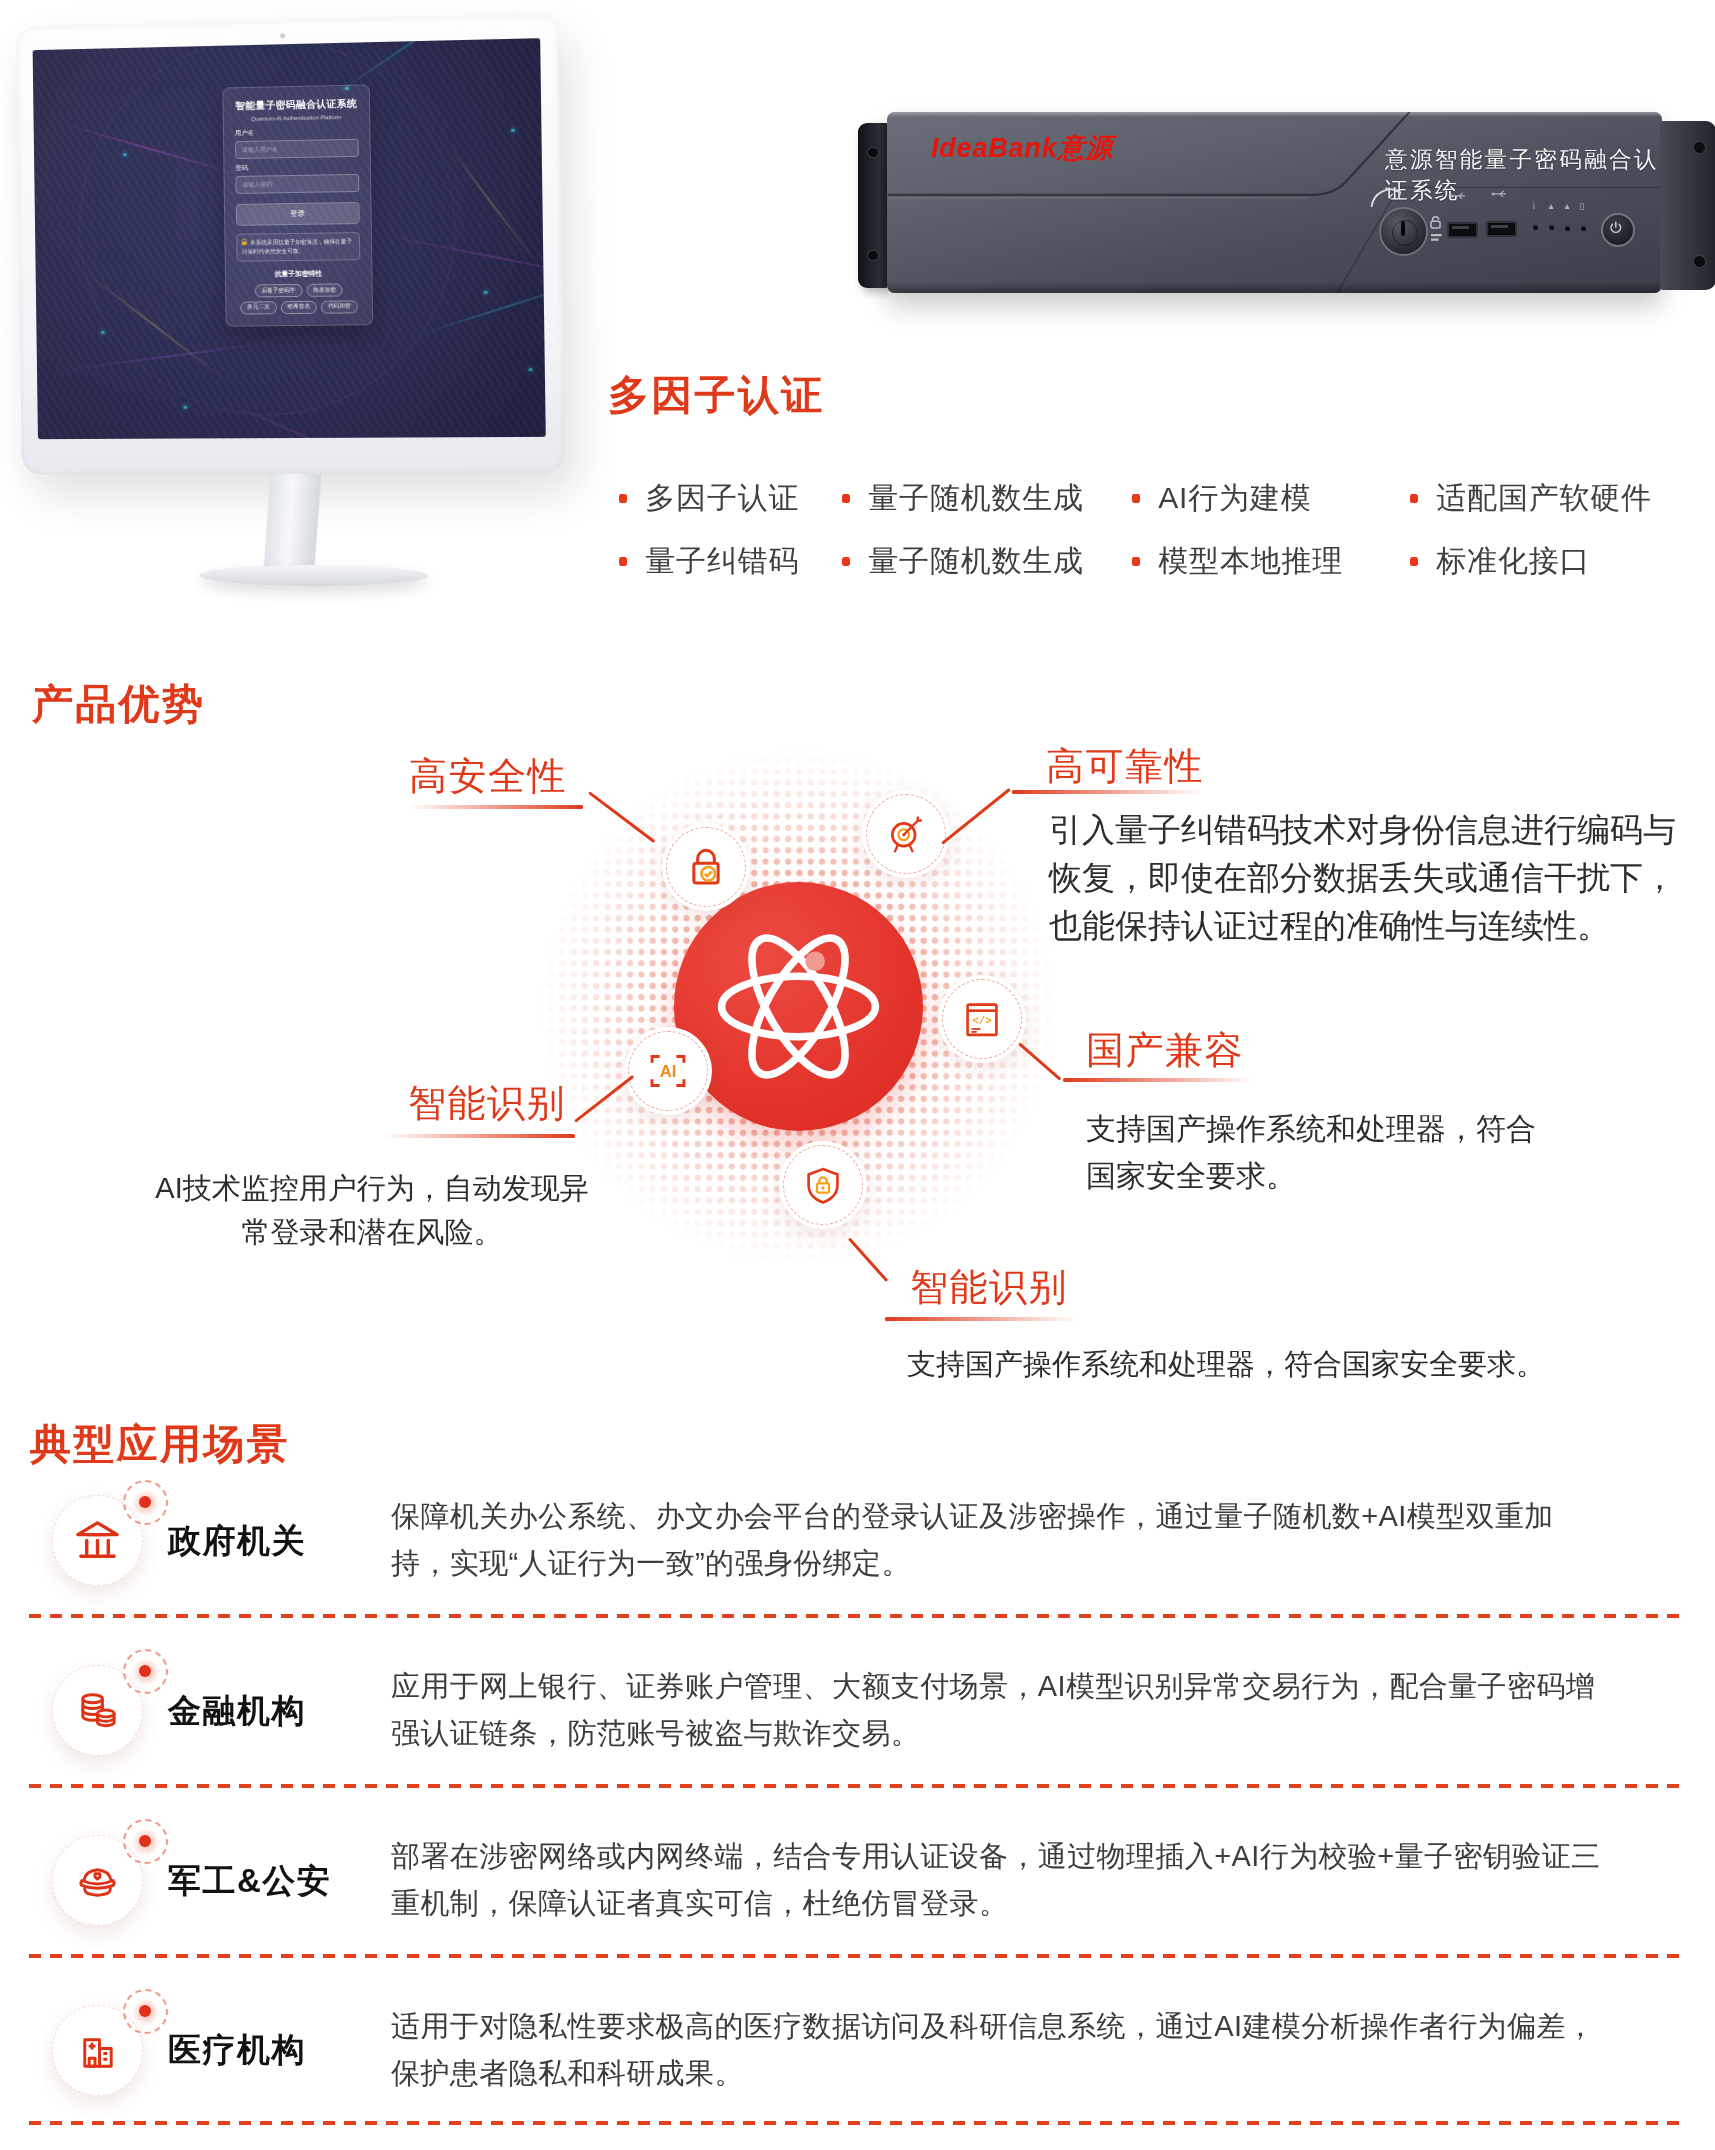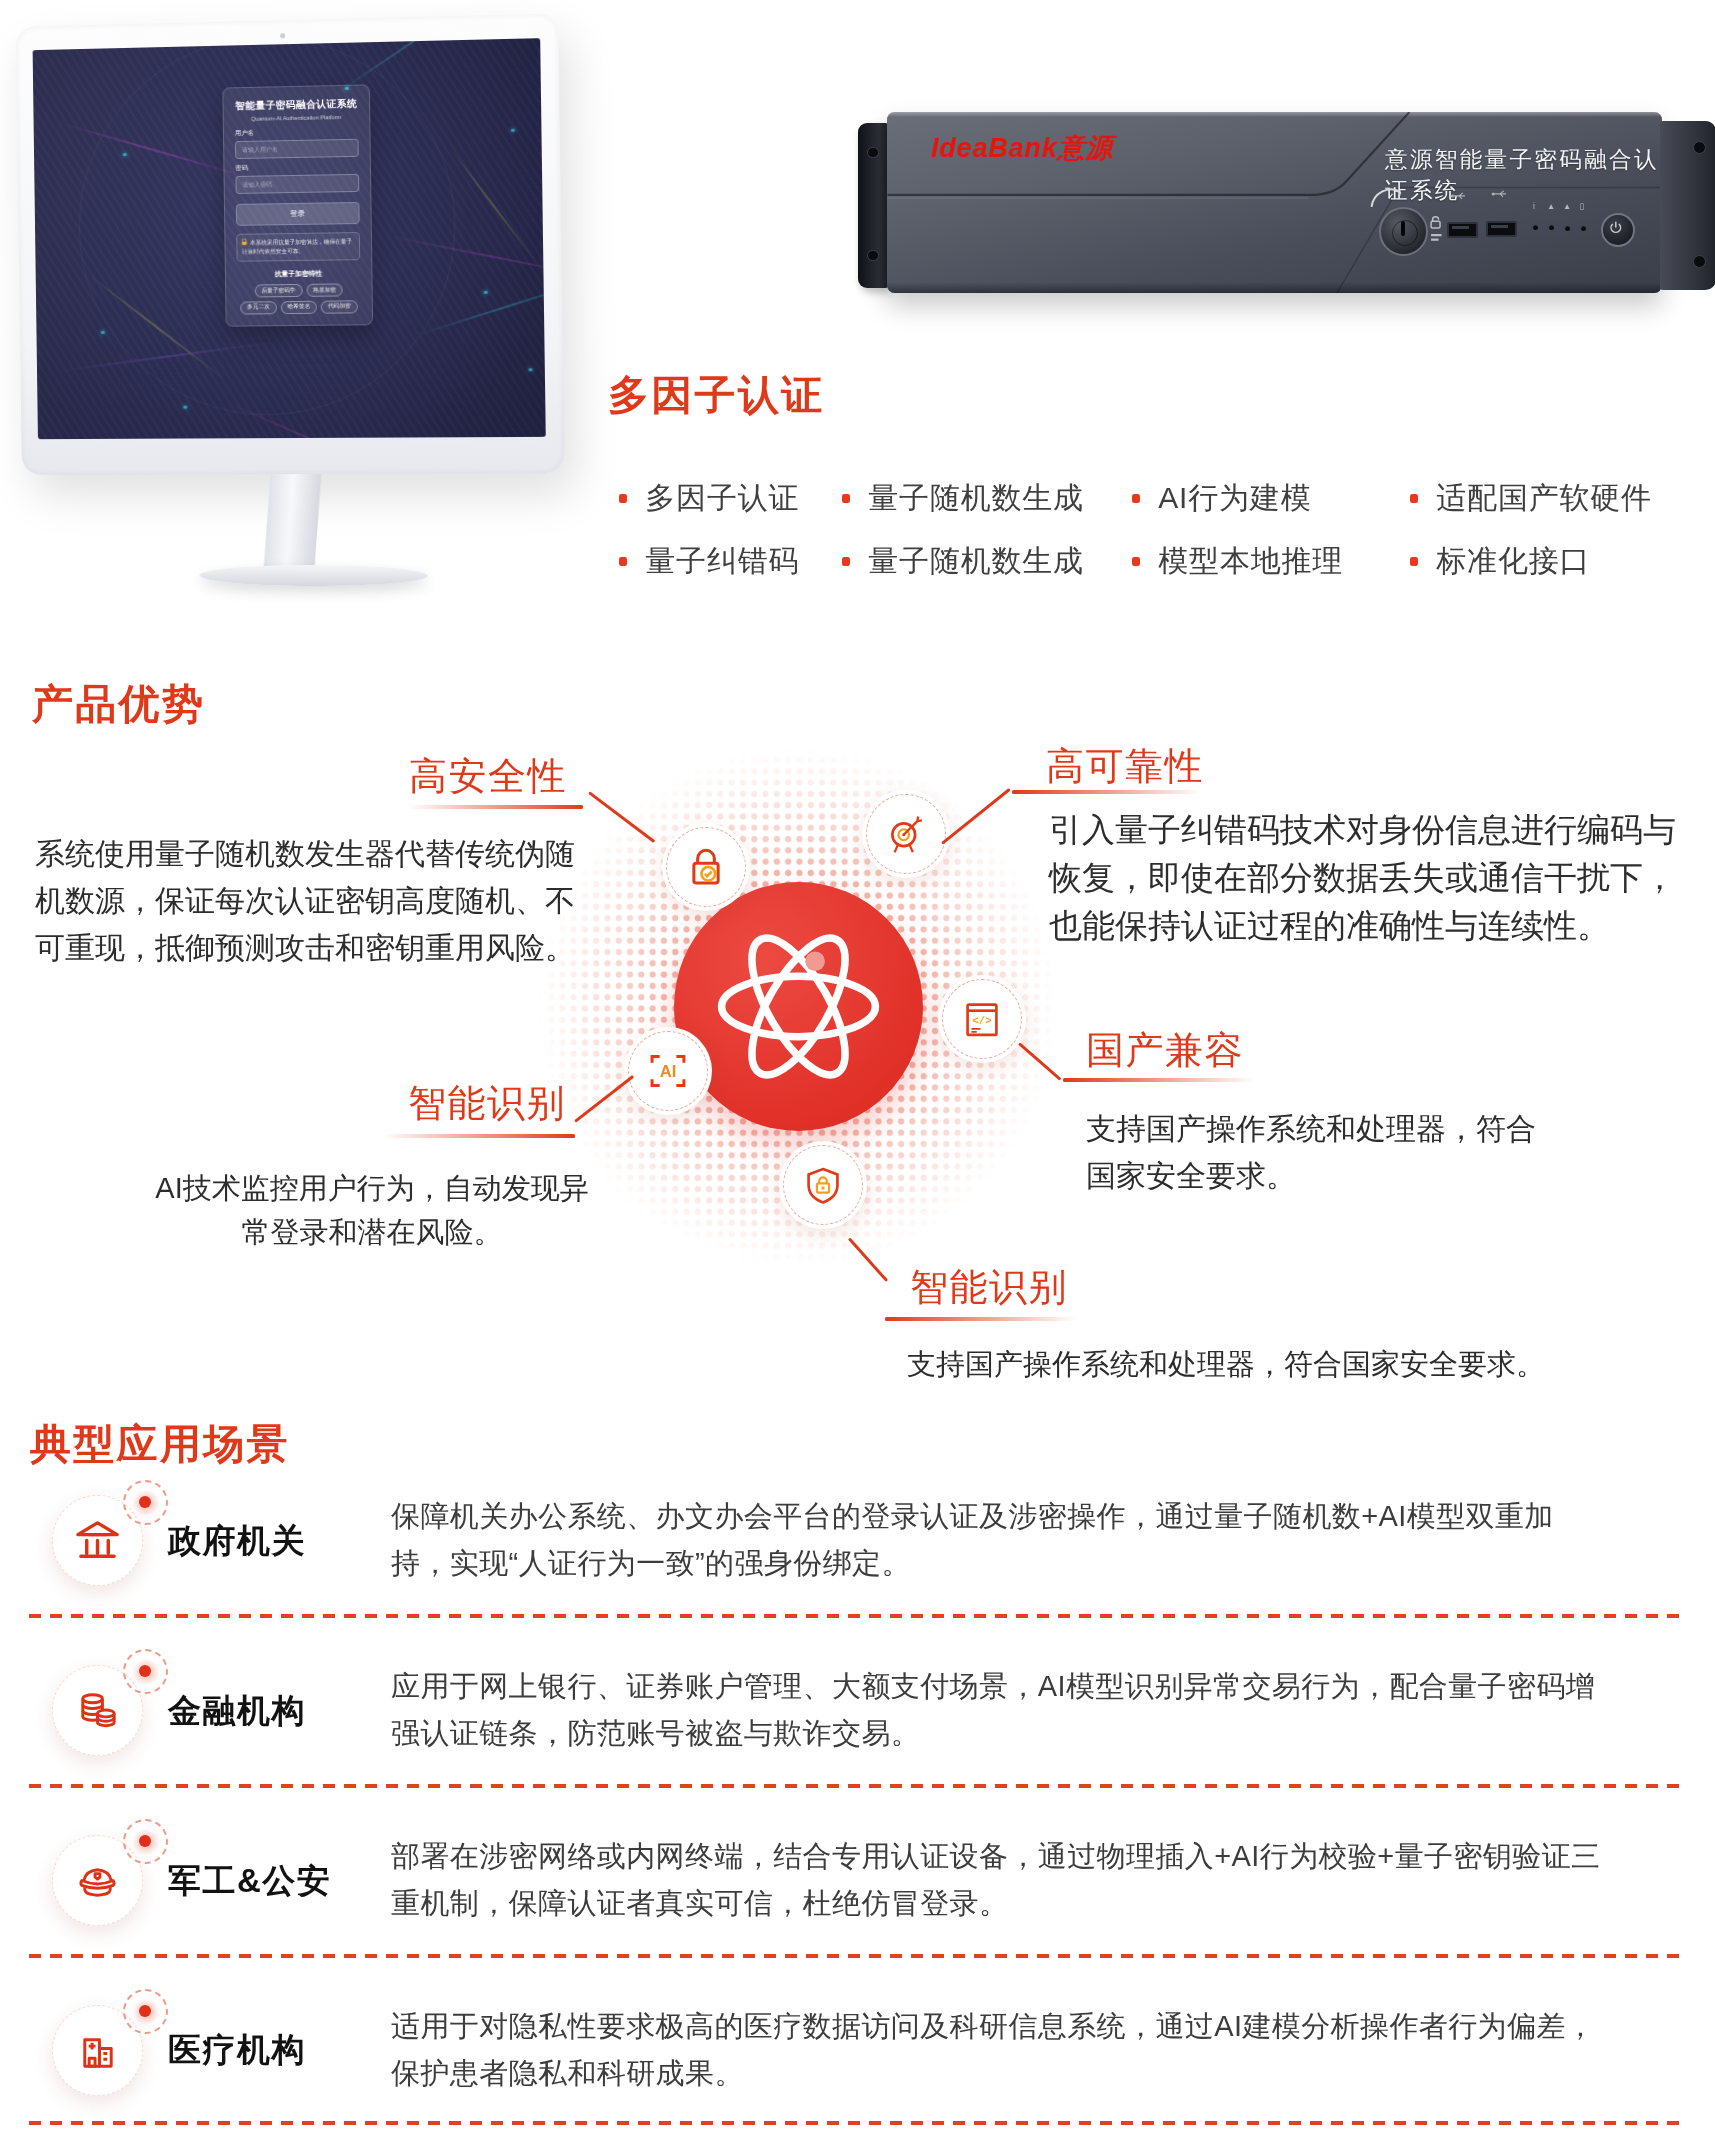--- a/index.html
+++ b/index.html
@@ -328,21 +328,20 @@
       <path d="M29,8 L48,15 v14 c0,12 -8,19 -19,23 c-11,-4 -19,-11 -19,-23 V15 Z" fill="none" stroke="#e23a17" stroke-width="3.5"></path>
       <path d="M24,27 v-3 a5,5 0 0 1 10,0 v3" fill="none" stroke="#f5a01d" stroke-width="3"></path>
       <rect x="21" y="27" width="16" height="12" rx="2" fill="none" stroke="#f5a01d" stroke-width="3"></rect>
       <rect x="27" y="31" width="4" height="4" fill="#f5a01d"></rect>
     </svg>
   </div>
 
   <div class="adv-head" style="left:409px;top:751px">高安全性</div>
   <div class="uline fade-left" style="left:408px;top:805px;width:175px"></div>
   <div class="dline" style="left:589px;top:791px;width:82px;transform:rotate(37deg)"></div>
-  <div class="adv-desc" style="left:35px;top:830px;width:565px;font-size:30px;line-height:47px">系统使用量子随机数发生器代替传统伪随机数源，保证每次认证密钥高度随机、不可重现，抵御预测攻击和密钥重用风险。</div>
 
   <div class="adv-head" style="left:1046px;top:741px">高可靠性</div>
   <div class="uline fade-right" style="left:1012px;top:790px;width:190px"></div>
   <div class="dline" style="left:942px;top:842px;width:87px;transform:rotate(-38.7deg)"></div>
   <div class="adv-desc" style="left:1049px;top:806px;width:649px;font-size:33px;line-height:48px">引入量子纠错码技术对身份信息进行编码与恢复，即使在部分数据丢失或通信干扰下，也能保持认证过程的准确性与连续性。</div>
 
   <div class="adv-head" style="left:408px;top:1078px">智能识别</div>
   <div class="uline fade-left" style="left:383px;top:1134px;width:192px"></div>
   <div class="dline" style="left:575px;top:1120px;width:74px;transform:rotate(-37.9deg)"></div>
   <div class="adv-desc" style="left:151px;top:1166px;width:442px;font-size:29px;line-height:44px;text-align:center">AI技术监控用户行为，自动发现异常登录和潜在风险。</div>

